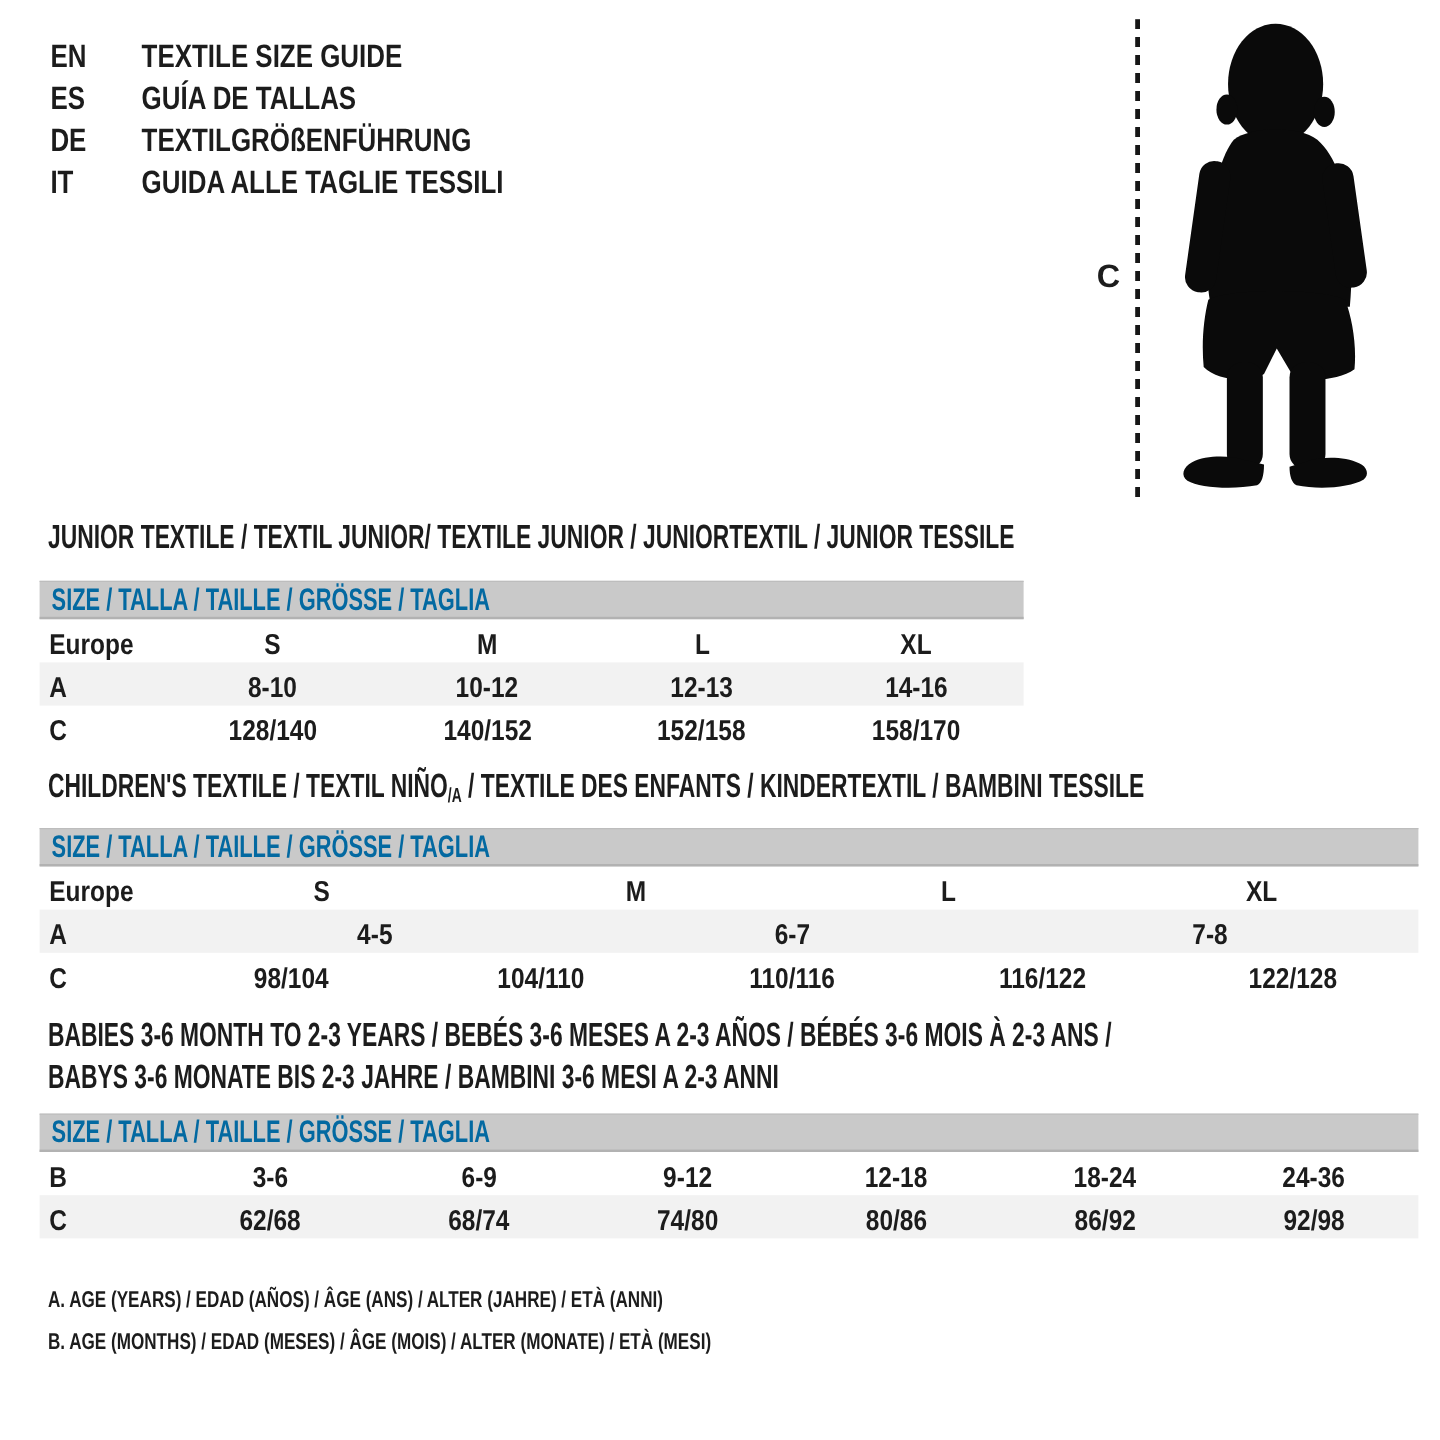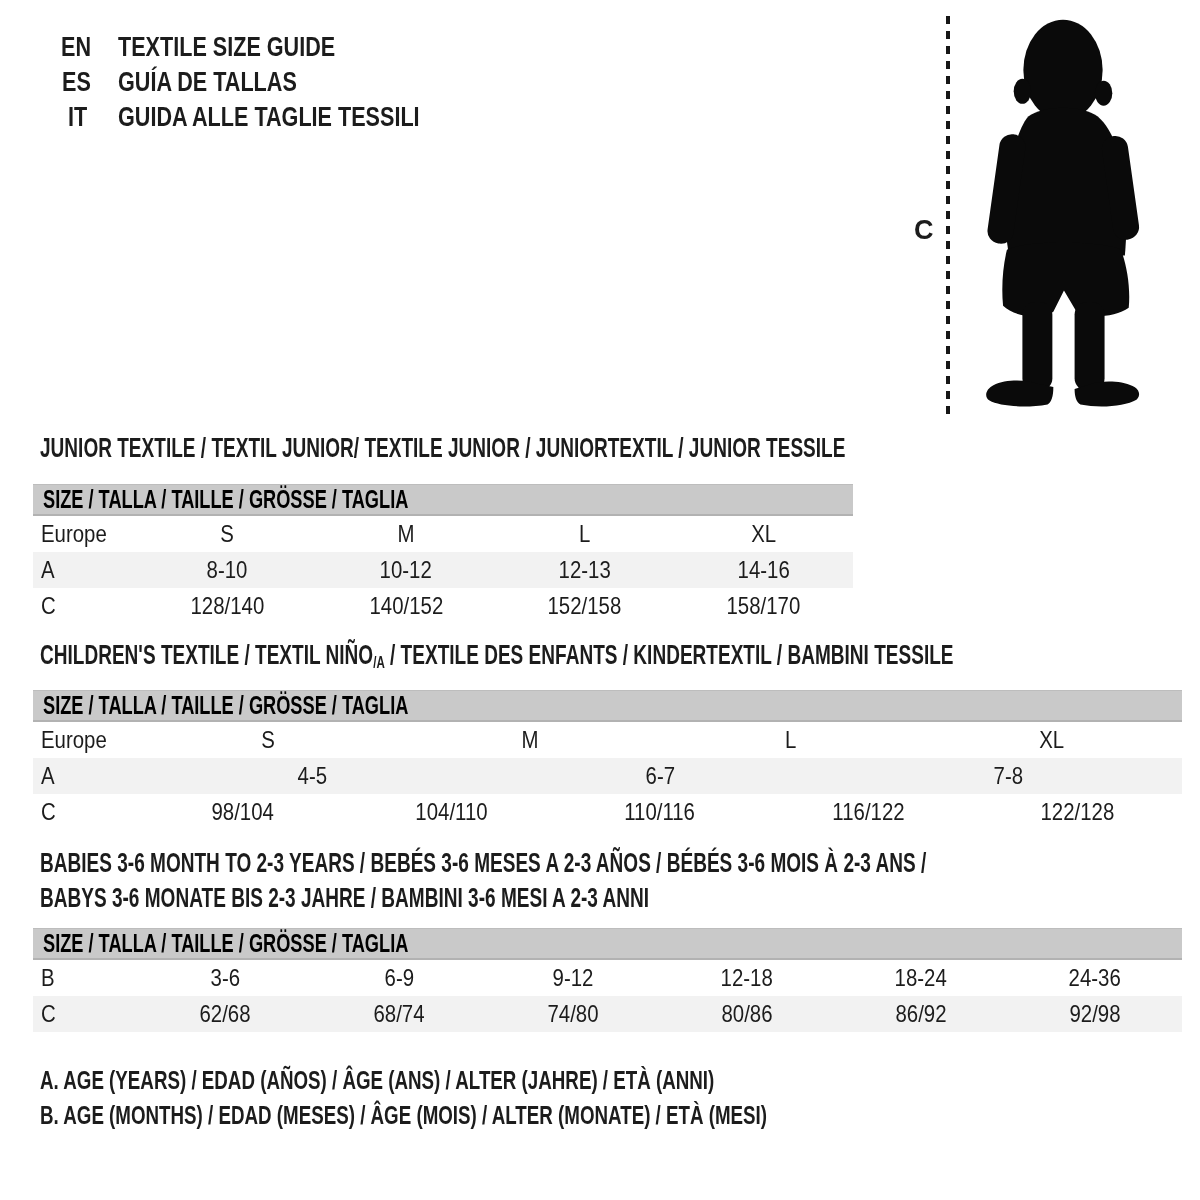--- a/index.html
+++ b/index.html
@@ -7,21 +7,21 @@
     position:relative; width:1200px; height:1200px; background:#ffffff;
     font-family:"Liberation Sans","DejaVu Sans",sans-serif; color:#1c1c1c; overflow:hidden;
   }
   
   .cx80, .cx75, .cx70, .cx68 { display:inline-block; white-space:nowrap; transform-origin:0 50%; }
   .cx80 { transform:scaleX(0.80); }
   .cx75 { transform:scaleX(0.75); }
   .cx70 { transform:scaleX(0.70); }
 
   
-  .lang-block { position:absolute; left:42px; top:30px;text-align:center; }
+  .lang-block { position:absolute; left:42px; top:30px; }
   .lang-row { height:35px; display:flex; align-items:center; font-size:27px; font-weight:bold; }
   .lang-code { width:76px; flex:0 0 76px; }
 
   
   .height-line {
     position:absolute; left:946px; top:16px; width:4px; height:400px;
     background:repeating-linear-gradient(to bottom,#161616 0 8px,transparent 8px 15px);
   }
   .height-label { position:absolute; left:914px; top:215px; font-size:27px; font-weight:bold; }
   .silhouette { position:absolute; left:966px; top:12px; width:194px; height:406px; }
@@ -36,46 +36,50 @@
   .sub-small { font-size:17px; vertical-align:-4px; }
 
   
   .size-table { position:absolute; }
   .t-junior   { left:33px; top:484px;  width:820px; }
   .t-children { left:33px; top:690px;  width:1149px; }
   .t-babies   { left:33px; top:928px;  width:1149px; }
   .thead {
     height:32px; background:#c9c9c9; border-top:1px solid #bdbdbd; border-bottom:2px solid #b2b2b2;
     display:flex; align-items:center; padding-left:10px; box-sizing:border-box;
-    font-size:26px; font-weight:bold; color:#000000;
+    font-size:26px; font-weight:bold; color:#0369a1;
   }
-  .trow { display:flex; height:36px; align-items:center; font-size:24px; font-weight:normal; }
+  .trow { display:flex; height:36px; align-items:flex-end; font-size:24px; font-weight:bold; }
   .trow.shaded { background:#f2f2f2; }
   .tlabel { flex:0 0 105px; width:105px; padding-left:8px; box-sizing:border-box; }
   .tlabel > span { display:inline-block; white-space:nowrap; transform:scaleX(0.85); transform-origin:0 50%; }
   .tcell { flex:1 1 0; text-align:center; }
   .tcell > span { display:inline-block; white-space:nowrap; transform:scaleX(0.85); }
 
   
   .legend { position:absolute; left:40px; top:1066px; }
-  .legend-line { height:35px; display:flex; align-items:flex-start; font-size:25px; font-weight:bold; }
+  .legend-line { height:35px; display:flex; align-items:center; font-size:19px; font-weight:bold; }
 </style>
 </head>
 <body>
 
 <div class="page">
 
   <div class="lang-block">
     <div class="lang-row">
       <span class="lang-code"><span class="cx80">EN</span></span>
       <span class="cx80">TEXTILE SIZE GUIDE</span>
     </div>
     <div class="lang-row">
       <span class="lang-code"><span class="cx80">ES</span></span>
       <span class="cx80">GUÍA DE TALLAS</span>
+    </div>
+    <div class="lang-row">
+      <span class="lang-code"><span class="cx80">DE</span></span>
+      <span class="cx80">TEXTILGRÖßENFÜHRUNG</span>
     </div>
     <div class="lang-row">
       <span class="lang-code"><span class="cx80">IT</span></span>
       <span class="cx80">GUIDA ALLE TAGLIE TESSILI</span>
     </div>
   </div>
 
   <div class="height-line"></div>
   <div class="height-label">C</div>
   <svg class="silhouette" viewBox="0 0 200 420" xmlns="http://www.w3.org/2000/svg">

